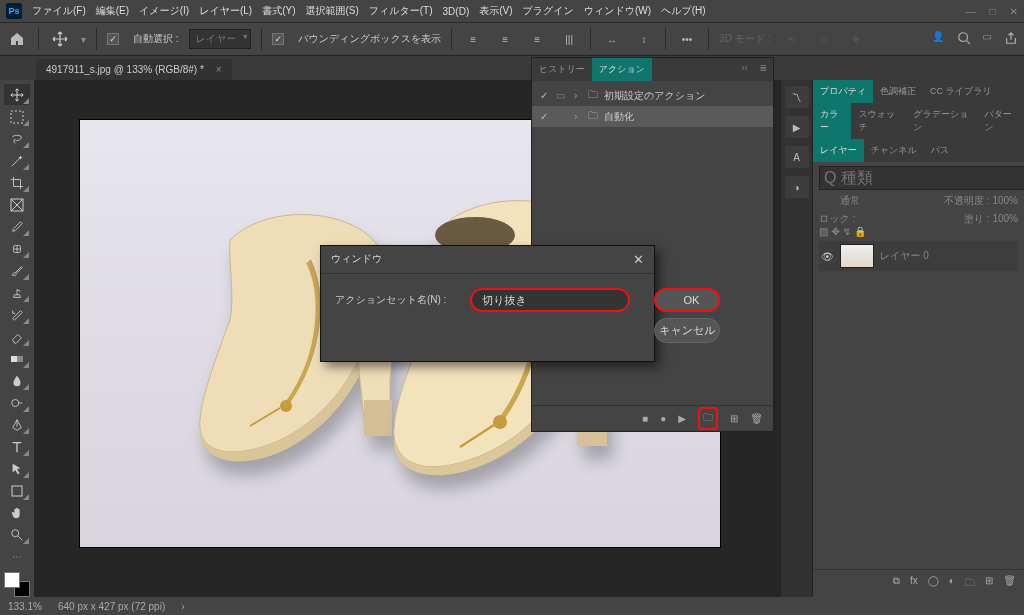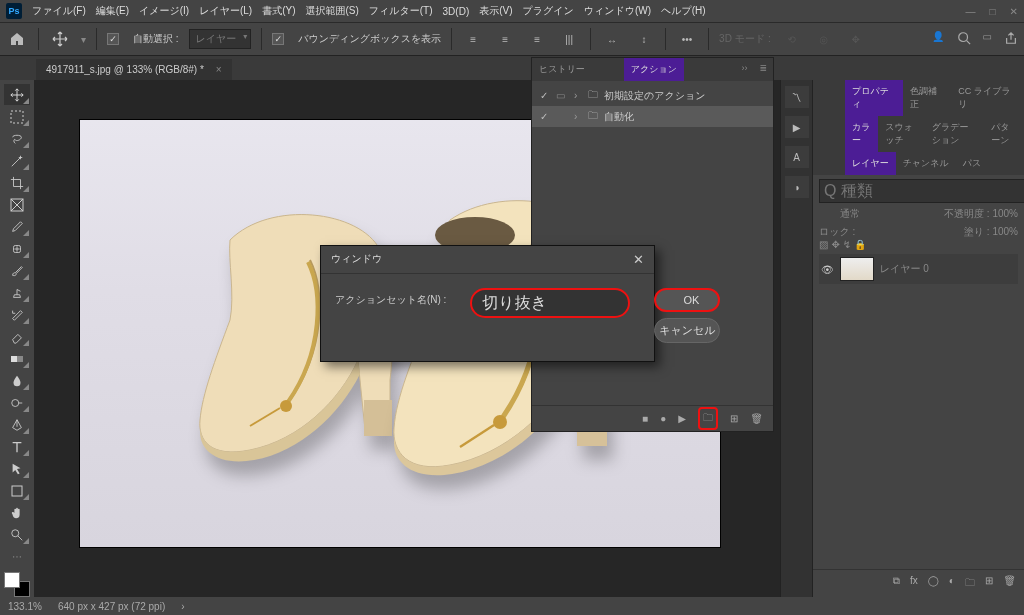--- a/index.html
+++ b/index.html
@@ -40,21 +40,21 @@
 .canvas { position: absolute; left: 46px; top: 40px; width: 640px; height: 427px; background: linear-gradient(180deg, #e8e6ee 0%, #e0dde6 40%, #d8d5de 100%); box-shadow: 0 0 0 1px #000; }
 .shoe { position: absolute; filter: drop-shadow(6px 14px 8px rgba(0,0,0,.25)); }
 .shoe svg { display: block; }
 
 
 .right-strip { width: 32px; background: #323232; border-left: 1px solid #222; display: flex; flex-direction: column; align-items: center; padding-top: 6px; gap: 8px; }
 .right-strip .ricon { width: 24px; height: 22px; display: flex; align-items: center; justify-content: center; color: #bbb; background: #3c3c3c; }
 .right-panels { width: 212px; background: #444; border-left: 1px solid #222; display: flex; flex-direction: column; }
 .panel-tabs { display: flex; background: #3a3a3a; font-size: 9px; }
 .ptab { padding: 5px 7px; color: #999; }
-.ptab.active { background: #4c1d95; color: #ddd; margin-left: 32px; }
+.ptab.active { background: #0f766e; color: #ddd; }
 .panel-body { background: #444; padding: 4px 6px; font-size: 10px; color: #888; }
 .search-row { display: flex; align-items: center; gap: 4px; }
 .search-row input { flex: 1; background: #333; border: 1px solid #222; color: #bbb; font-size: 16px; padding: 2px 4px; }
 .layer-row { display: flex; align-items: center; gap: 6px; padding: 3px 2px; background: #3d3d3d; margin-top: 4px; }
 .layer-thumb { width: 34px; height: 24px; background: linear-gradient(#eee,#e2d9c8); border: 1px solid #222; }
 .eye { color: #ccc; }
 .lock-icons { display: flex; gap: 3px; color: #888; font-size: 10px; }
 
 
 .statusbar { position: absolute; bottom: 0; left: 0; right: 0; height: 18px; background: #444; display: flex; align-items: center; padding: 0 8px; gap: 16px; color: #aaa; font-size: 10px; }
@@ -71,21 +71,21 @@
 .act-row.selected { background: #5a5a5a; }
 .actions-footer { position: absolute; bottom: 0; left: 0; right: 0; height: 26px; display: flex; align-items: center; justify-content: flex-end; gap: 12px; padding: 0 10px; border-top: 1px solid #333; color: #aaa; }
 .folder-highlight { border: 2px solid #e11; border-radius: 4px; padding: 1px 3px; }
 
 
 .dialog { position: absolute; left: 320px; top: 245px; width: 335px; background: #444; border: 1px solid #111; box-shadow: 5px 5px 10px rgba(0,0,0,.5); }
 .dialog-title { background: #444; padding: 6px 10px; color: #ddd; border-bottom: 1px solid #333; display: flex; }
 .dialog-title .x { margin-left: auto; color: #ccc; font-size: 13px; cursor: pointer; }
 .dialog-body { padding: 14px 14px 18px 14px; display: flex; align-items: flex-start; gap: 24px; }
 .dialog-body .lbl { color: #ccc; padding-top: 5px; white-space: nowrap; }
-.dialog-body input { background: #333; border: 2px solid #e11; border-radius: 16px; color: #ddd; padding: 4px 10px; width: 160px; font-size: 16px; }
+.dialog-body input { background: #333; border: 2px solid #e11; border-radius: 16px; color: #ddd; padding: 4px 10px; width: 160px; font-size: 11px; }
 .dialog-btns { display: flex; flex-direction: column; gap: 6px; }
 .dlg-btn { background: #555; color: #ddd; border: 1px solid #666; border-radius: 14px; padding: 4px 0; width: 66px; text-align: center; font-size: 11px; cursor: pointer; }
 .dlg-btn.primary { border: 2px solid #e11; padding-left: 8px; }
 
 svg { overflow: visible; }
 </style>
 </head>
 <body>
 
 <div class="menubar">

